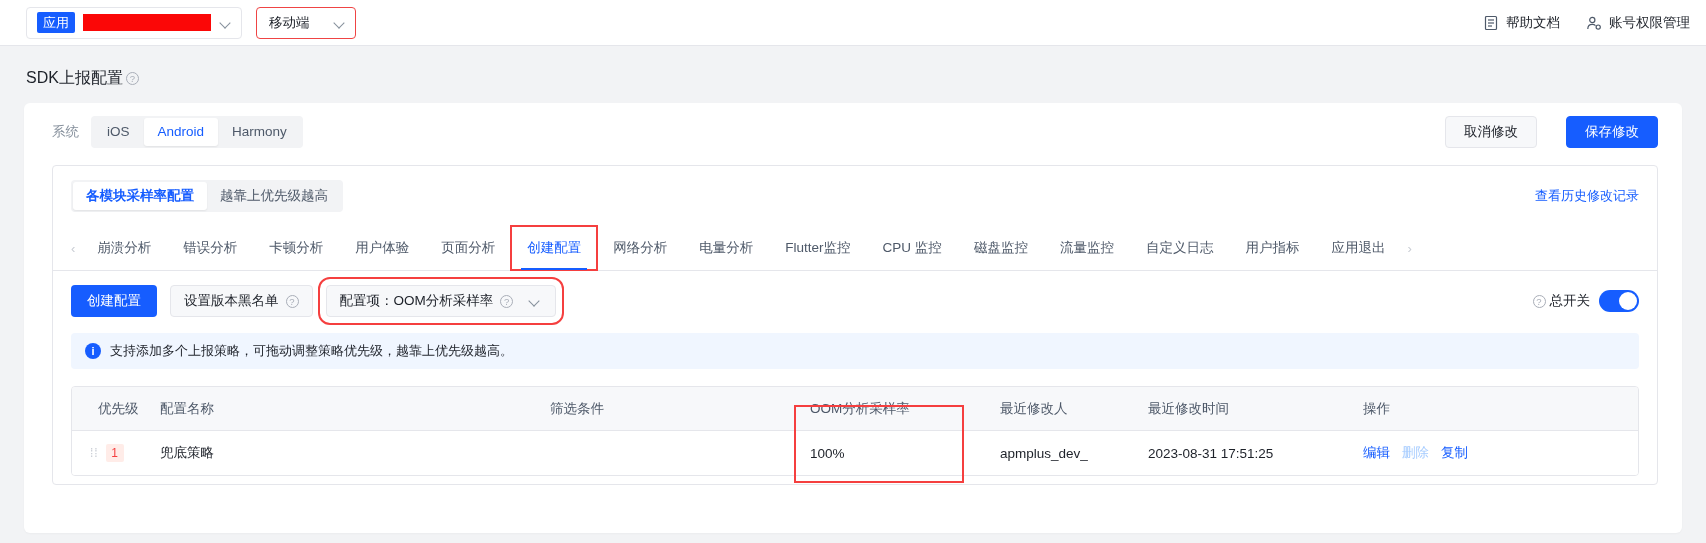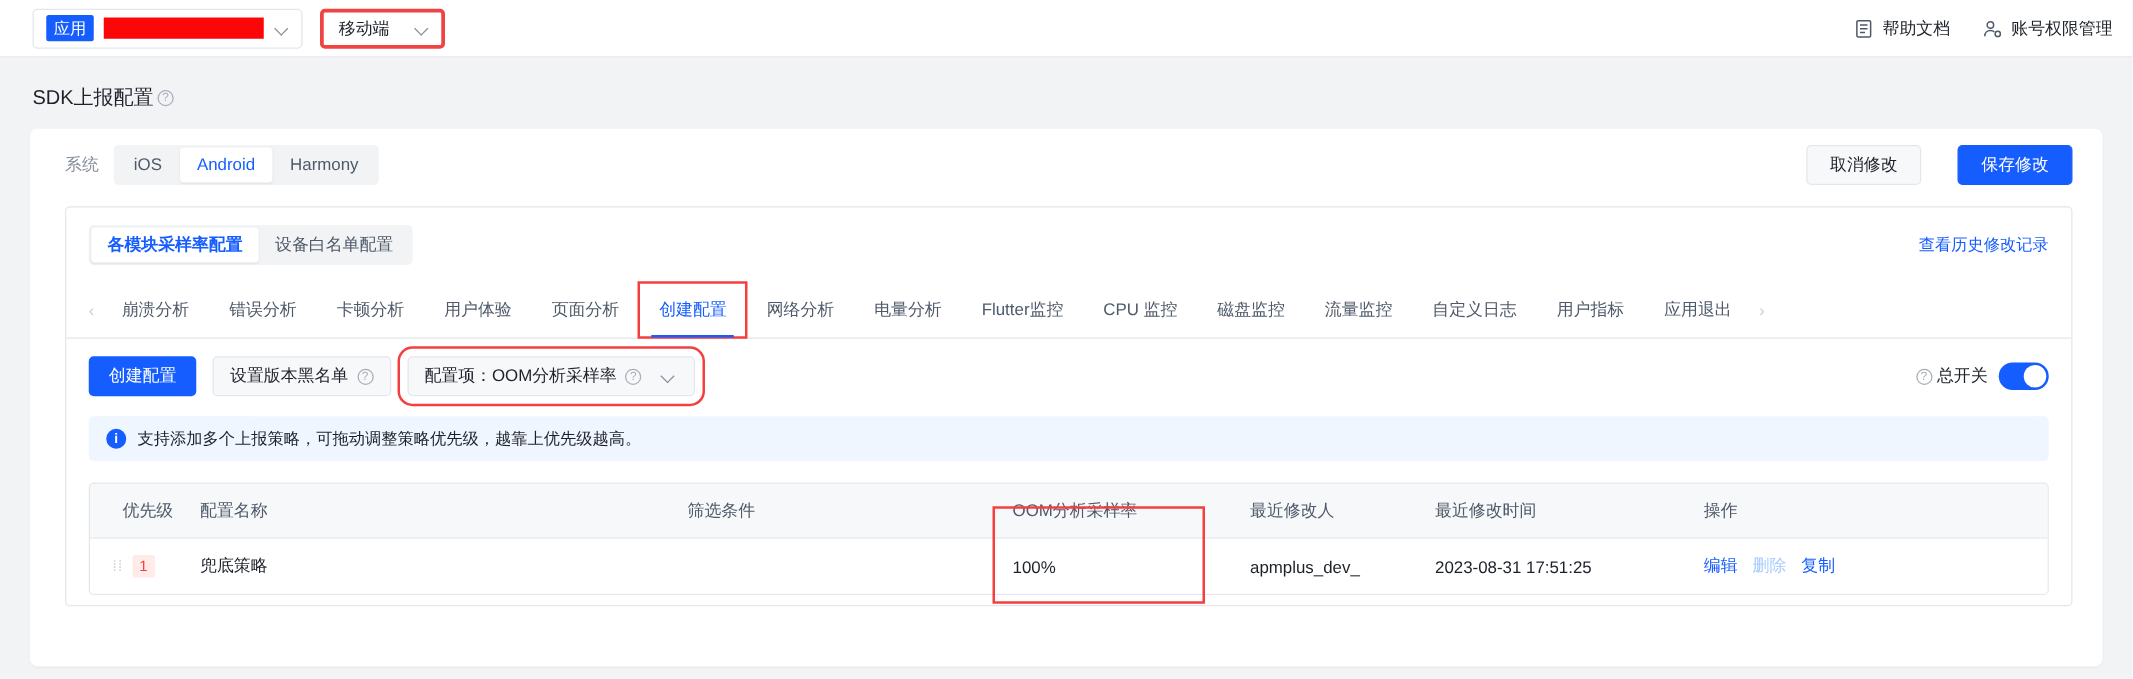--- a/index.html
+++ b/index.html
@@ -60,21 +60,21 @@
     left:2px; top:3px;
     width:7px; height:7px;
     border-right: 1.6px solid #86909c;
     border-bottom: 1.6px solid #86909c;
     transform: rotate(45deg);
   }
   .plat-select {
     height: 32px;
     width: 100px;
     margin-left: 14px;
-    border: 3px solid #ef4444;
+    border: 1px solid #ef4444;
     border-radius: 4px;
     background: #fff;
     display: flex;
     align-items: center;
     padding: 0 8px 0 12px;
     font-size: 13.5px;
     color: #1d2129;
   }
   .topbar-right {
     margin-left: auto;
@@ -394,21 +394,21 @@
       <div class="btn btn-secondary">取消修改</div>
       <div class="btn btn-primary">保存修改</div>
     </div>
   </div>
 
   <div class="inner">
 
     <div class="inner-head">
       <div class="seg2">
         <div class="active">各模块采样率配置</div>
-        <div>设备白名单配置</div>
+        <div>越靠上优先级越高</div>
       </div>
       <div class="history-link">查看历史修改记录</div>
     </div>
 
     <div class="tabs">
       <span class="tab-arrow">‹</span>
       <div class="tab">崩溃分析</div>
       <div class="tab">错误分析</div>
       <div class="tab">卡顿分析</div>
       <div class="tab">用户体验</div>

